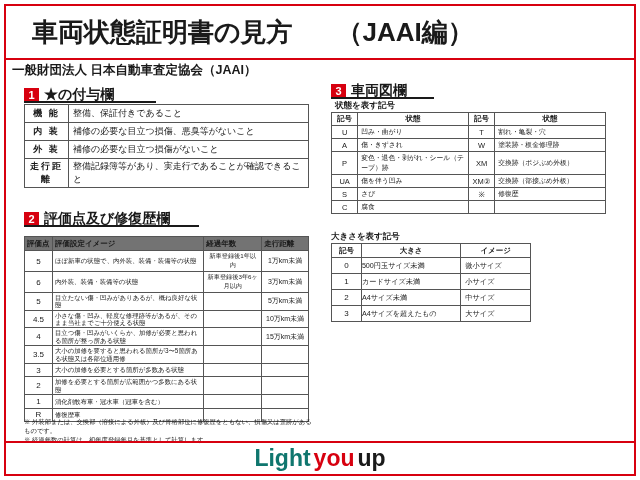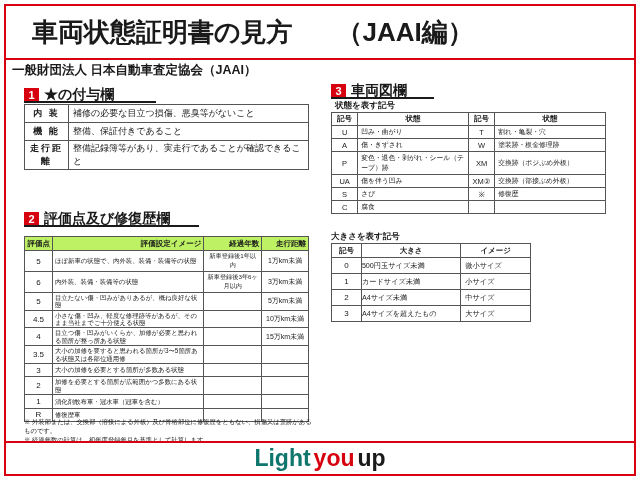--- a/index.html
+++ b/index.html
@@ -53,21 +53,21 @@
   td, th { border:1px solid #555; font-size:8px; padding:1px 2px; vertical-align:middle; }
 
   
   #grant-table { position:absolute; left:24px; top:104px; width:285px; }
   #grant-table td { height:18px; }
   #grant-table td.lbl { width:44px; text-align:center; font-size:9px; font-weight:bold; letter-spacing:2px; }
   #grant-table td.val { font-size:9px; padding-left:4px; }
 
   
   #eval-table { position:absolute; left:24px; top:236px; width:285px; }
-  #eval-table th { background:#bef264; font-weight:bold; height:14px; font-size:7.5px; text-align:right;margin-top:38px; }
+  #eval-table th { background:#737373; font-weight:bold; height:14px; font-size:7.5px; text-align:left;margin-top:38px; }
   #eval-table td { height:13.5px; }
   #eval-table td.c0 { width:28px; text-align:center; font-size:8px; }
   #eval-table td.c1 { width:152px; font-size:6.4px; padding-left:2px; line-height:1.15; }
   #eval-table td.c2 { width:58px; text-align:center; font-size:6.2px; }
   #eval-table td.c3 { width:47px; text-align:center; font-size:7px; }
 
   .eval-notes {
     position:absolute; left:24px; top:417px; width:290px;
     font-size:6.3px; line-height:1.45; color:#1a1a1a;
   }
@@ -117,26 +117,30 @@
 
   <div class="sec-head" style="left:24px; top:86px;">
     <div class="sec-num">1</div>
     <div class="sec-title">★の付与欄</div>
   </div>
   <div class="sec-underline" style="left:24px; top:101px; width:132px;"></div>
 
   <table id="grant-table">
     <tbody>
       <tr>
+        <td class="lbl">機 能</td>
+        <td class="val">整備、保証付きであること</td>
+      </tr>
+      <tr>
         <td class="lbl">内 装</td>
         <td class="val">補修の必要な目立つ損傷、悪臭等がないこと</td>
       </tr>
       <tr>
-        <td class="lbl">機 能</td>
-        <td class="val">整備、保証付きであること</td>
+        <td class="lbl">外 装</td>
+        <td class="val">補修の必要な目立つ損傷がないこと</td>
       </tr>
       <tr>
         <td class="lbl">走行距離</td>
         <td class="val">整備記録簿等があり、実走行であることが確認できること</td>
       </tr>
     </tbody>
   </table>
 
   <div class="sec-head" style="left:24px; top:210px;">
     <div class="sec-num">2</div>

